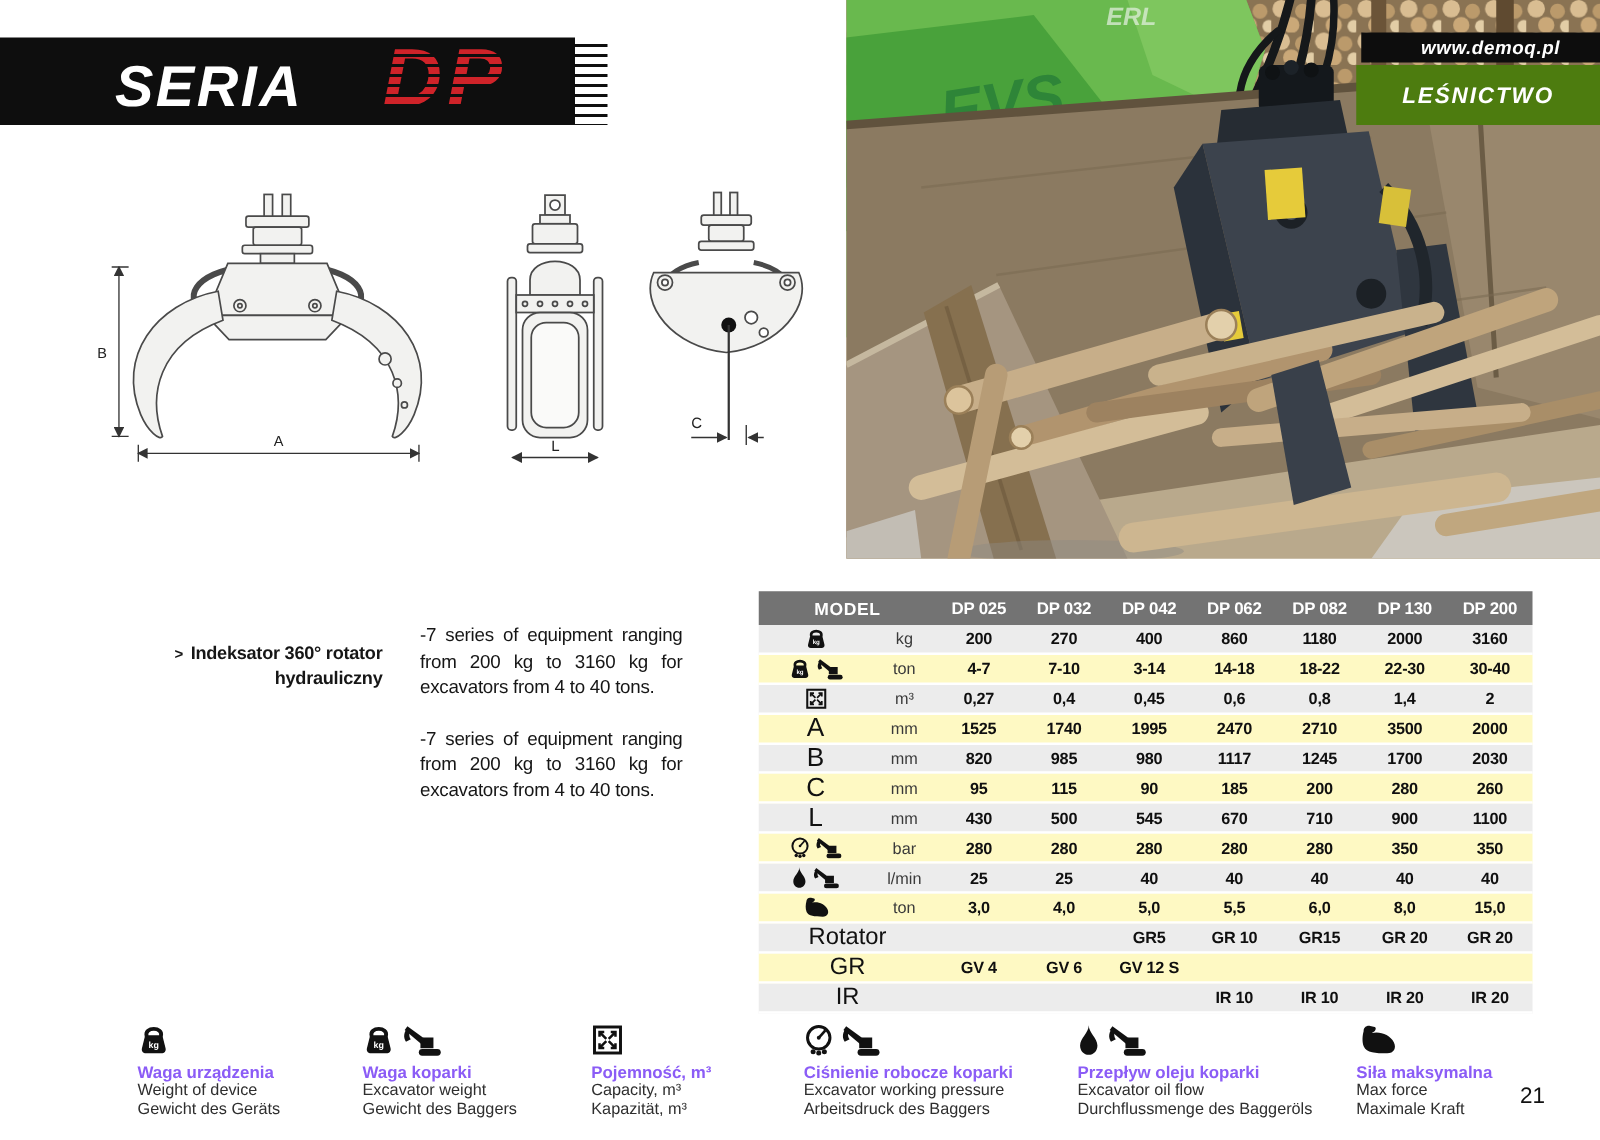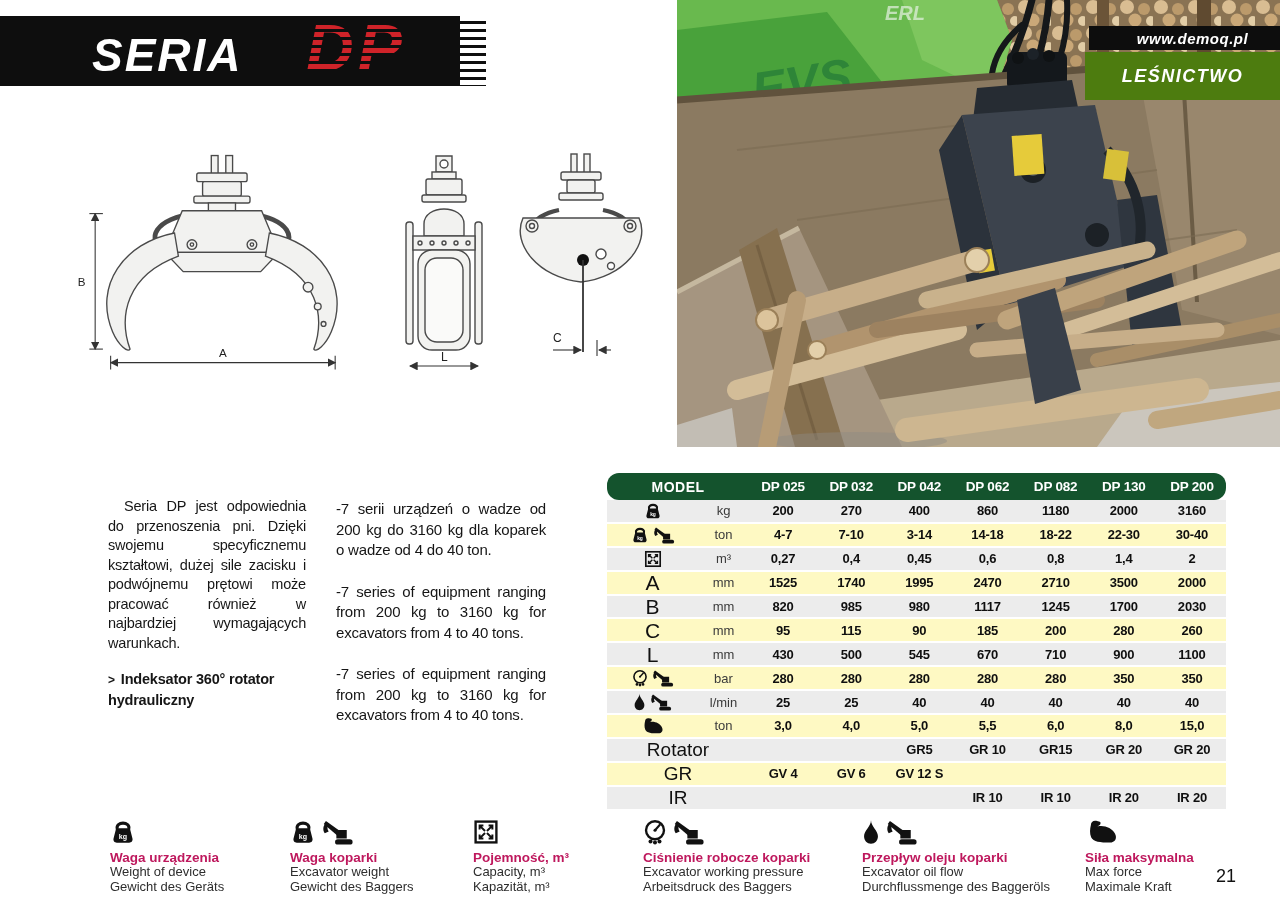--- a/index.html
+++ b/index.html
@@ -1,20 +1,20 @@
 <!DOCTYPE html>
 <html><head>
 <meta charset="utf-8">
 <style>
   html,body{margin:0;padding:0;background:#e8e8e8;}
   .page{position:relative;width:1280px;height:912px;background:#ffffff;overflow:hidden;
         font-family:"Liberation Sans", sans-serif;color:#141414;}
 
   
-  .series-banner{position:absolute;left:0;top:16px;width:460px;height:70px;background:#0e0e0e;}
+  .series-banner{position:absolute;left:0;top:30px;width:460px;height:70px;background:#0e0e0e;}
   .series-label{position:absolute;left:92px;top:12px;font-size:46px;font-style:italic;font-weight:800;
         color:#ffffff;letter-spacing:2px;}
   .series-code{position:absolute;left:306px;top:-6px;font-size:66px;font-style:italic;font-weight:800;
         color:#cf2329;letter-spacing:4px;}
   .series-code-stripes{position:absolute;left:296px;top:0;width:190px;height:70px;
         background:repeating-linear-gradient(to bottom, transparent 0 5px, #0e0e0e 5px 8px);}
 
   
   .photo{position:absolute;left:677px;top:0;width:603px;height:447px;overflow:hidden;background:#b9a98c;}
   .photo svg{display:block;width:603px;height:447px;}
@@ -32,44 +32,44 @@
   .sketch{stroke:#4a4a4a;stroke-width:1.4;fill:#f2f2f0;}
   .sketchline{stroke:#4a4a4a;fill:none;}
   .dimline{stroke:#333;stroke-width:1.1;fill:none;}
 
   
   .intro-col{position:absolute;top:497px;text-align:justify;font-size:14.5px;line-height:19.5px;
         letter-spacing:-0.2px;color:#161616;font-weight:500;}
   #col1{left:108px;width:198px;}
   #col2{left:336px;width:210px;top:499px;font-size:15px;line-height:20.5px;}
   #col1 p.first{text-indent:16px;margin:0;}
-  .bullet-line{margin-top:17px;font-weight:bold;text-align:left;}
+  .bullet-line{margin-top:17px;font-weight:bold;text-align:right;}
   .bullet-marker{font-size:12px;margin-right:6px;}
   #col2 p{margin:0 0 21px 0;}
 
   
   .spec-table{position:absolute;left:607px;top:473px;width:619px;}
-  .t-head{display:grid;grid-template-columns:91px 51px repeat(7,1fr);height:27px;background:#14532d;
-        color:#fff;align-items:center;border-radius:12px;}
+  .t-head{display:grid;grid-template-columns:91px 51px repeat(7,1fr);height:27px;background:#737373;
+        color:#fff;align-items:center;}
   .t-head .th{grid-column:1 / span 2;text-align:center;font-weight:bold;font-size:14px;letter-spacing:.5px;}
   .t-head .tm{text-align:center;font-weight:bold;font-size:13.5px;letter-spacing:-0.2px;}
   .t-row{display:grid;grid-template-columns:91px 51px repeat(7,1fr);height:23.9px;box-sizing:border-box;
         border-bottom:2px solid #fff;align-items:center;}
   .t-row.even{background:#ececec;}
   .t-row.odd{background:#fef9c3;}
   .c-icon{display:flex;align-items:center;justify-content:center;gap:3px;height:100%;}
   .c-letter{font-size:21px;font-weight:400;color:#111;text-align:center;line-height:1;}
   .c-span{grid-column:1 / span 2;font-size:19px;font-weight:400;color:#111;text-align:center;line-height:1;}
   .c-unit{font-size:13px;color:#3a3a3a;text-align:center;}
   .c-val{font-size:13px;font-weight:bold;color:#0f0f0f;text-align:center;letter-spacing:-0.2px;}
 
   
   .legend-item{position:absolute;top:817px;}
   .legend-icon{height:28px;display:flex;align-items:flex-end;gap:4px;margin-bottom:5px;}
-  .legend-pl{font-weight:bold;font-size:13.5px;line-height:15px;color:#be185d;}
+  .legend-pl{font-weight:bold;font-size:13.5px;line-height:15px;color:#8b5cf6;}
   .legend-en,.legend-de{font-size:13px;line-height:14.5px;color:#2e2e2e;}
 
   .page-number{position:absolute;right:44px;top:866px;font-size:18px;color:#111;}
 </style>
 </head>
 <body>
 
 <div class="page">
 
   <div class="series-banner">
@@ -274,27 +274,25 @@
       <circle cx="78" cy="108" r="6" fill="#111"></circle>
       <line class="dimline" x1="78" y1="108" x2="78" y2="200" style="stroke-width:1.8"></line>
       <line class="dimline" x1="92" y1="188" x2="92" y2="204"></line>
       <line class="dimline" x1="48" y1="198" x2="76" y2="198" marker-end="url(#ar3)"></line>
       <line class="dimline" x1="106" y1="198" x2="94" y2="198" marker-end="url(#ar3)"></line>
       <text class="dim-text" x="48" y="190">C</text>
     </svg>
   </div>
 
   <div class="intro-col" id="col1">
-    <p class="first">Seria DP jest odpowiednia do przenoszenia pni. Dzięki swojemu specyficznemu kształtowi, dużej sile zacisku i podwójnemu prętowi może pracować również w najbardziej wymagających warunkach.</p>
     <div class="bullet-line">
       <span class="bullet-marker">&gt;</span><span>Indeksator 360° rotator hydrauliczny</span>
     </div>
   </div>
   <div class="intro-col" id="col2">
-    <p>-7 serii urządzeń o wadze od 200 kg do 3160 kg dla koparek o wadze od 4 do 40 ton.</p>
     <p>-7 series of equipment ranging from 200 kg to 3160 kg for excavators from 4 to 40 tons.</p>
     <p>-7 series of equipment ranging from 200 kg to 3160 kg for excavators from 4 to 40 tons.</p>
   </div>
 
   <div class="spec-table" id="specTable">
       <div class="t-head">
   <div class="th">MODEL</div>
         <div class="tm">DP 025</div>
         <div class="tm">DP 032</div>
         <div class="tm">DP 042</div>

